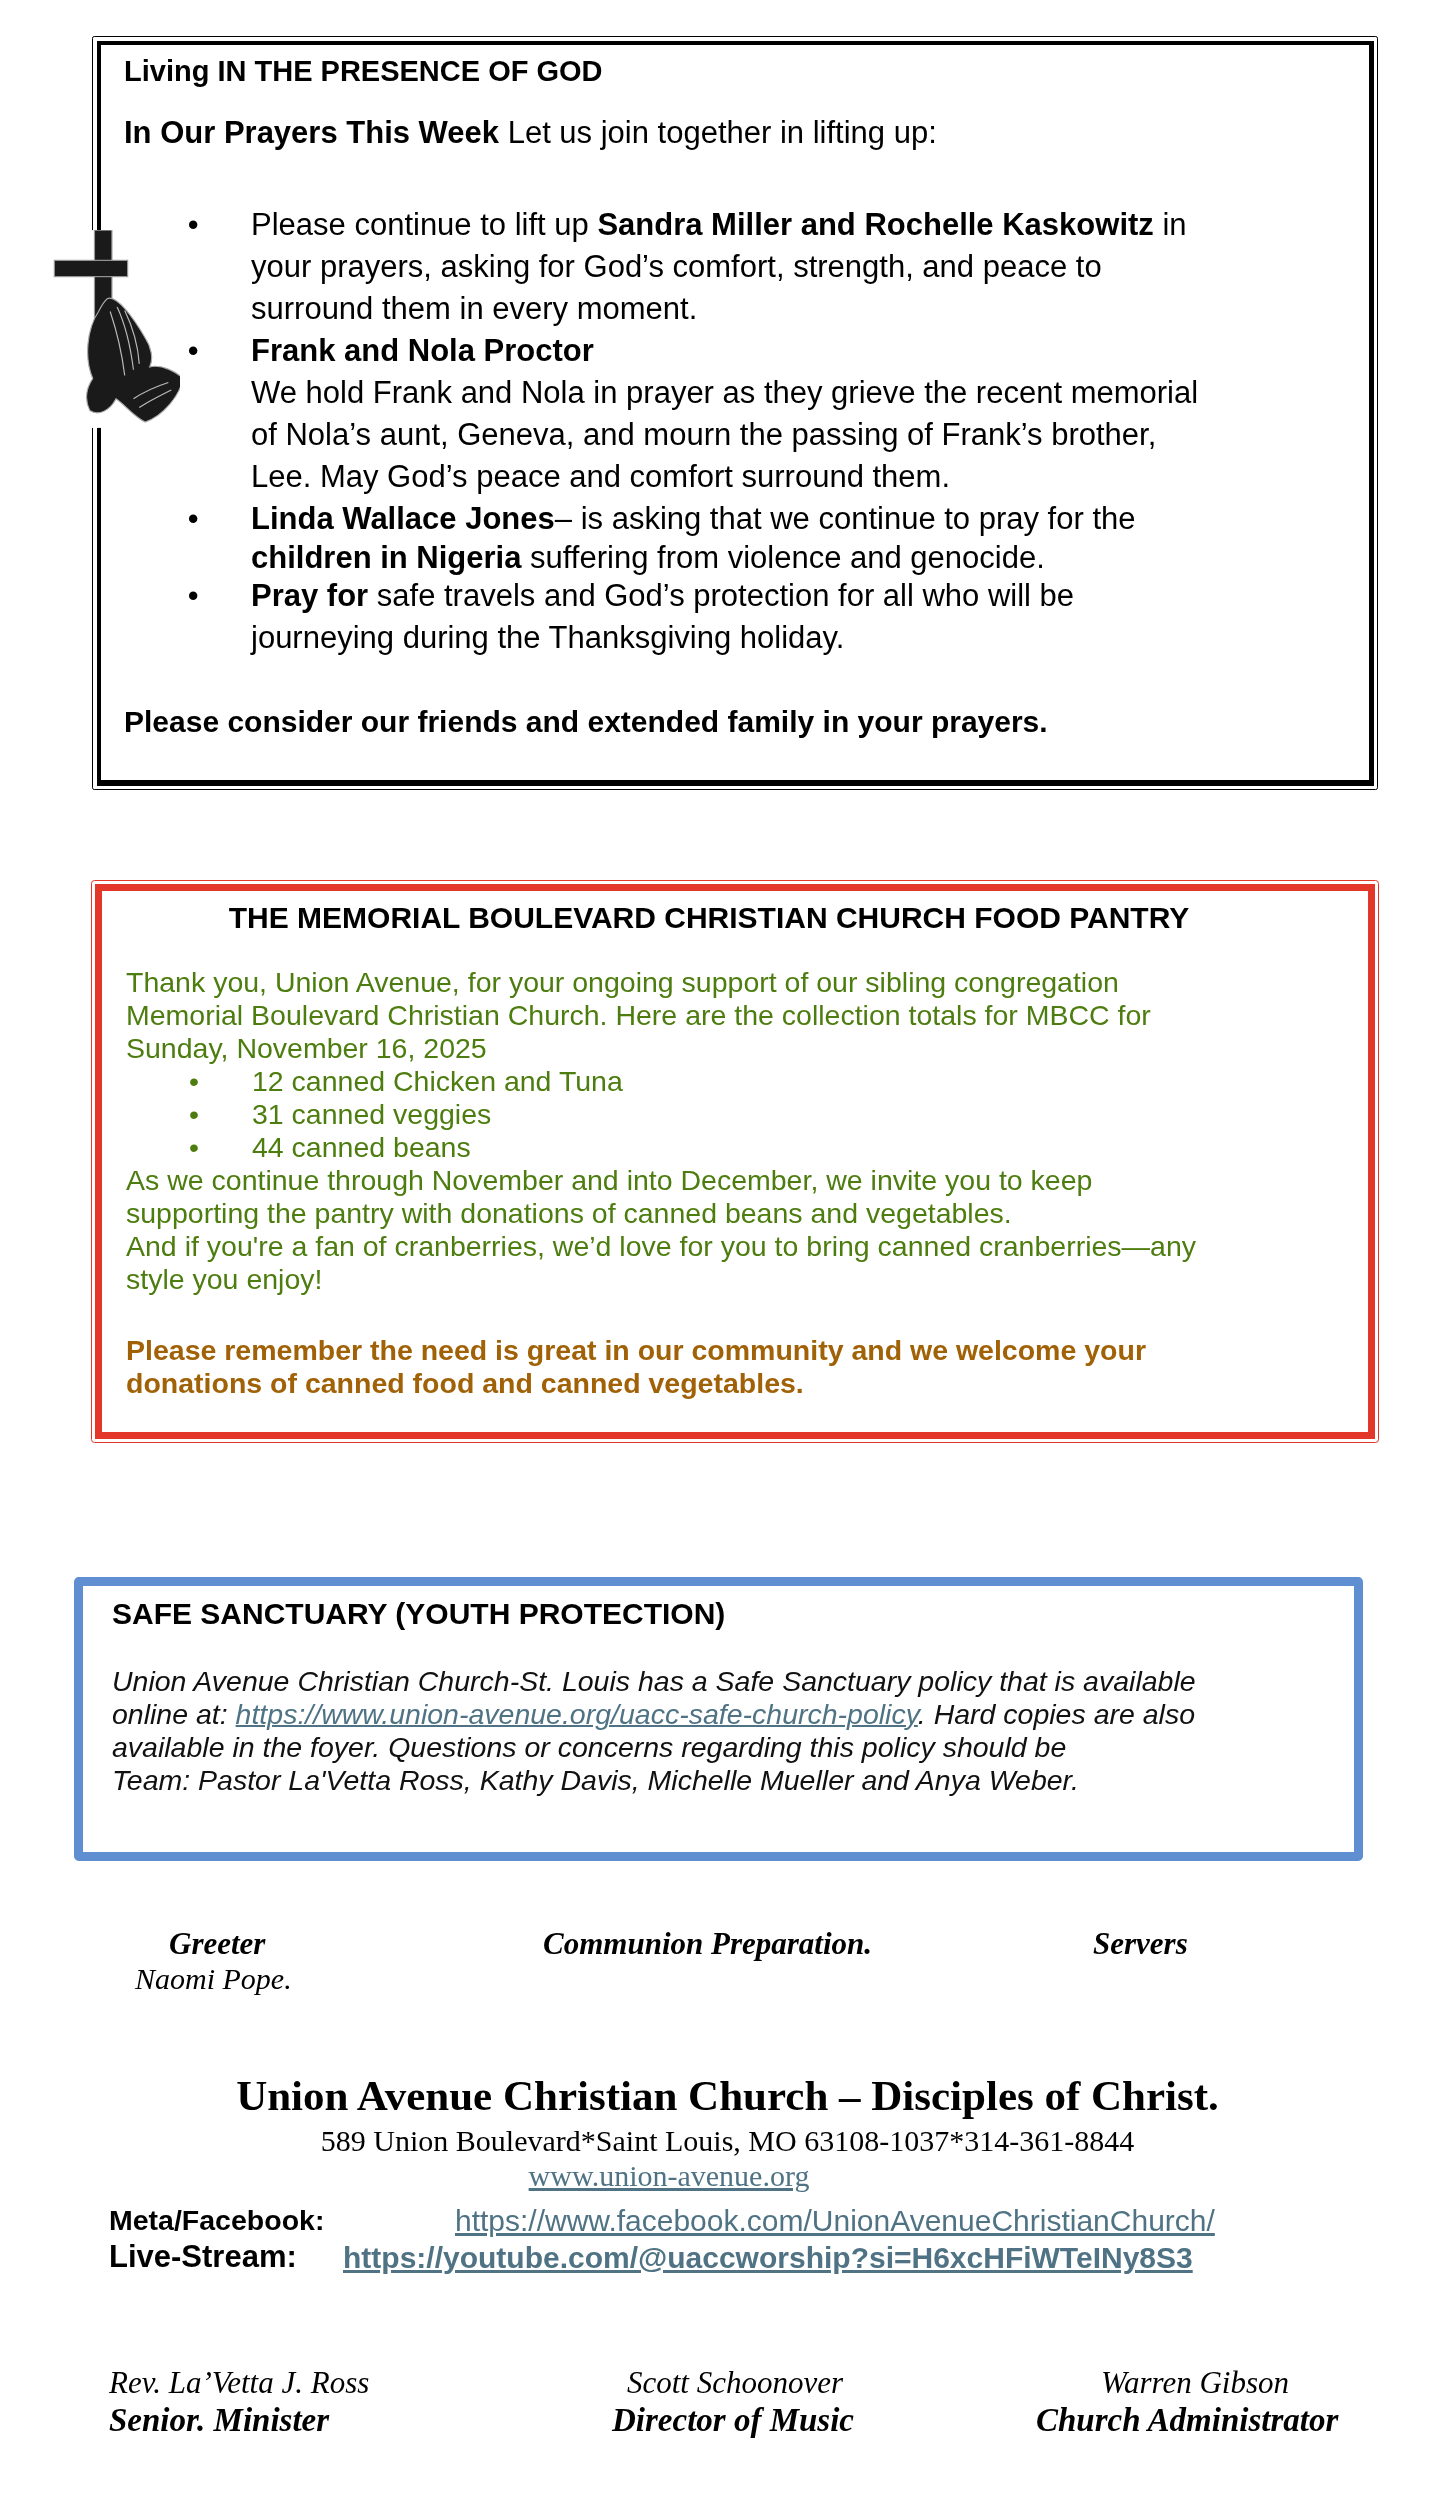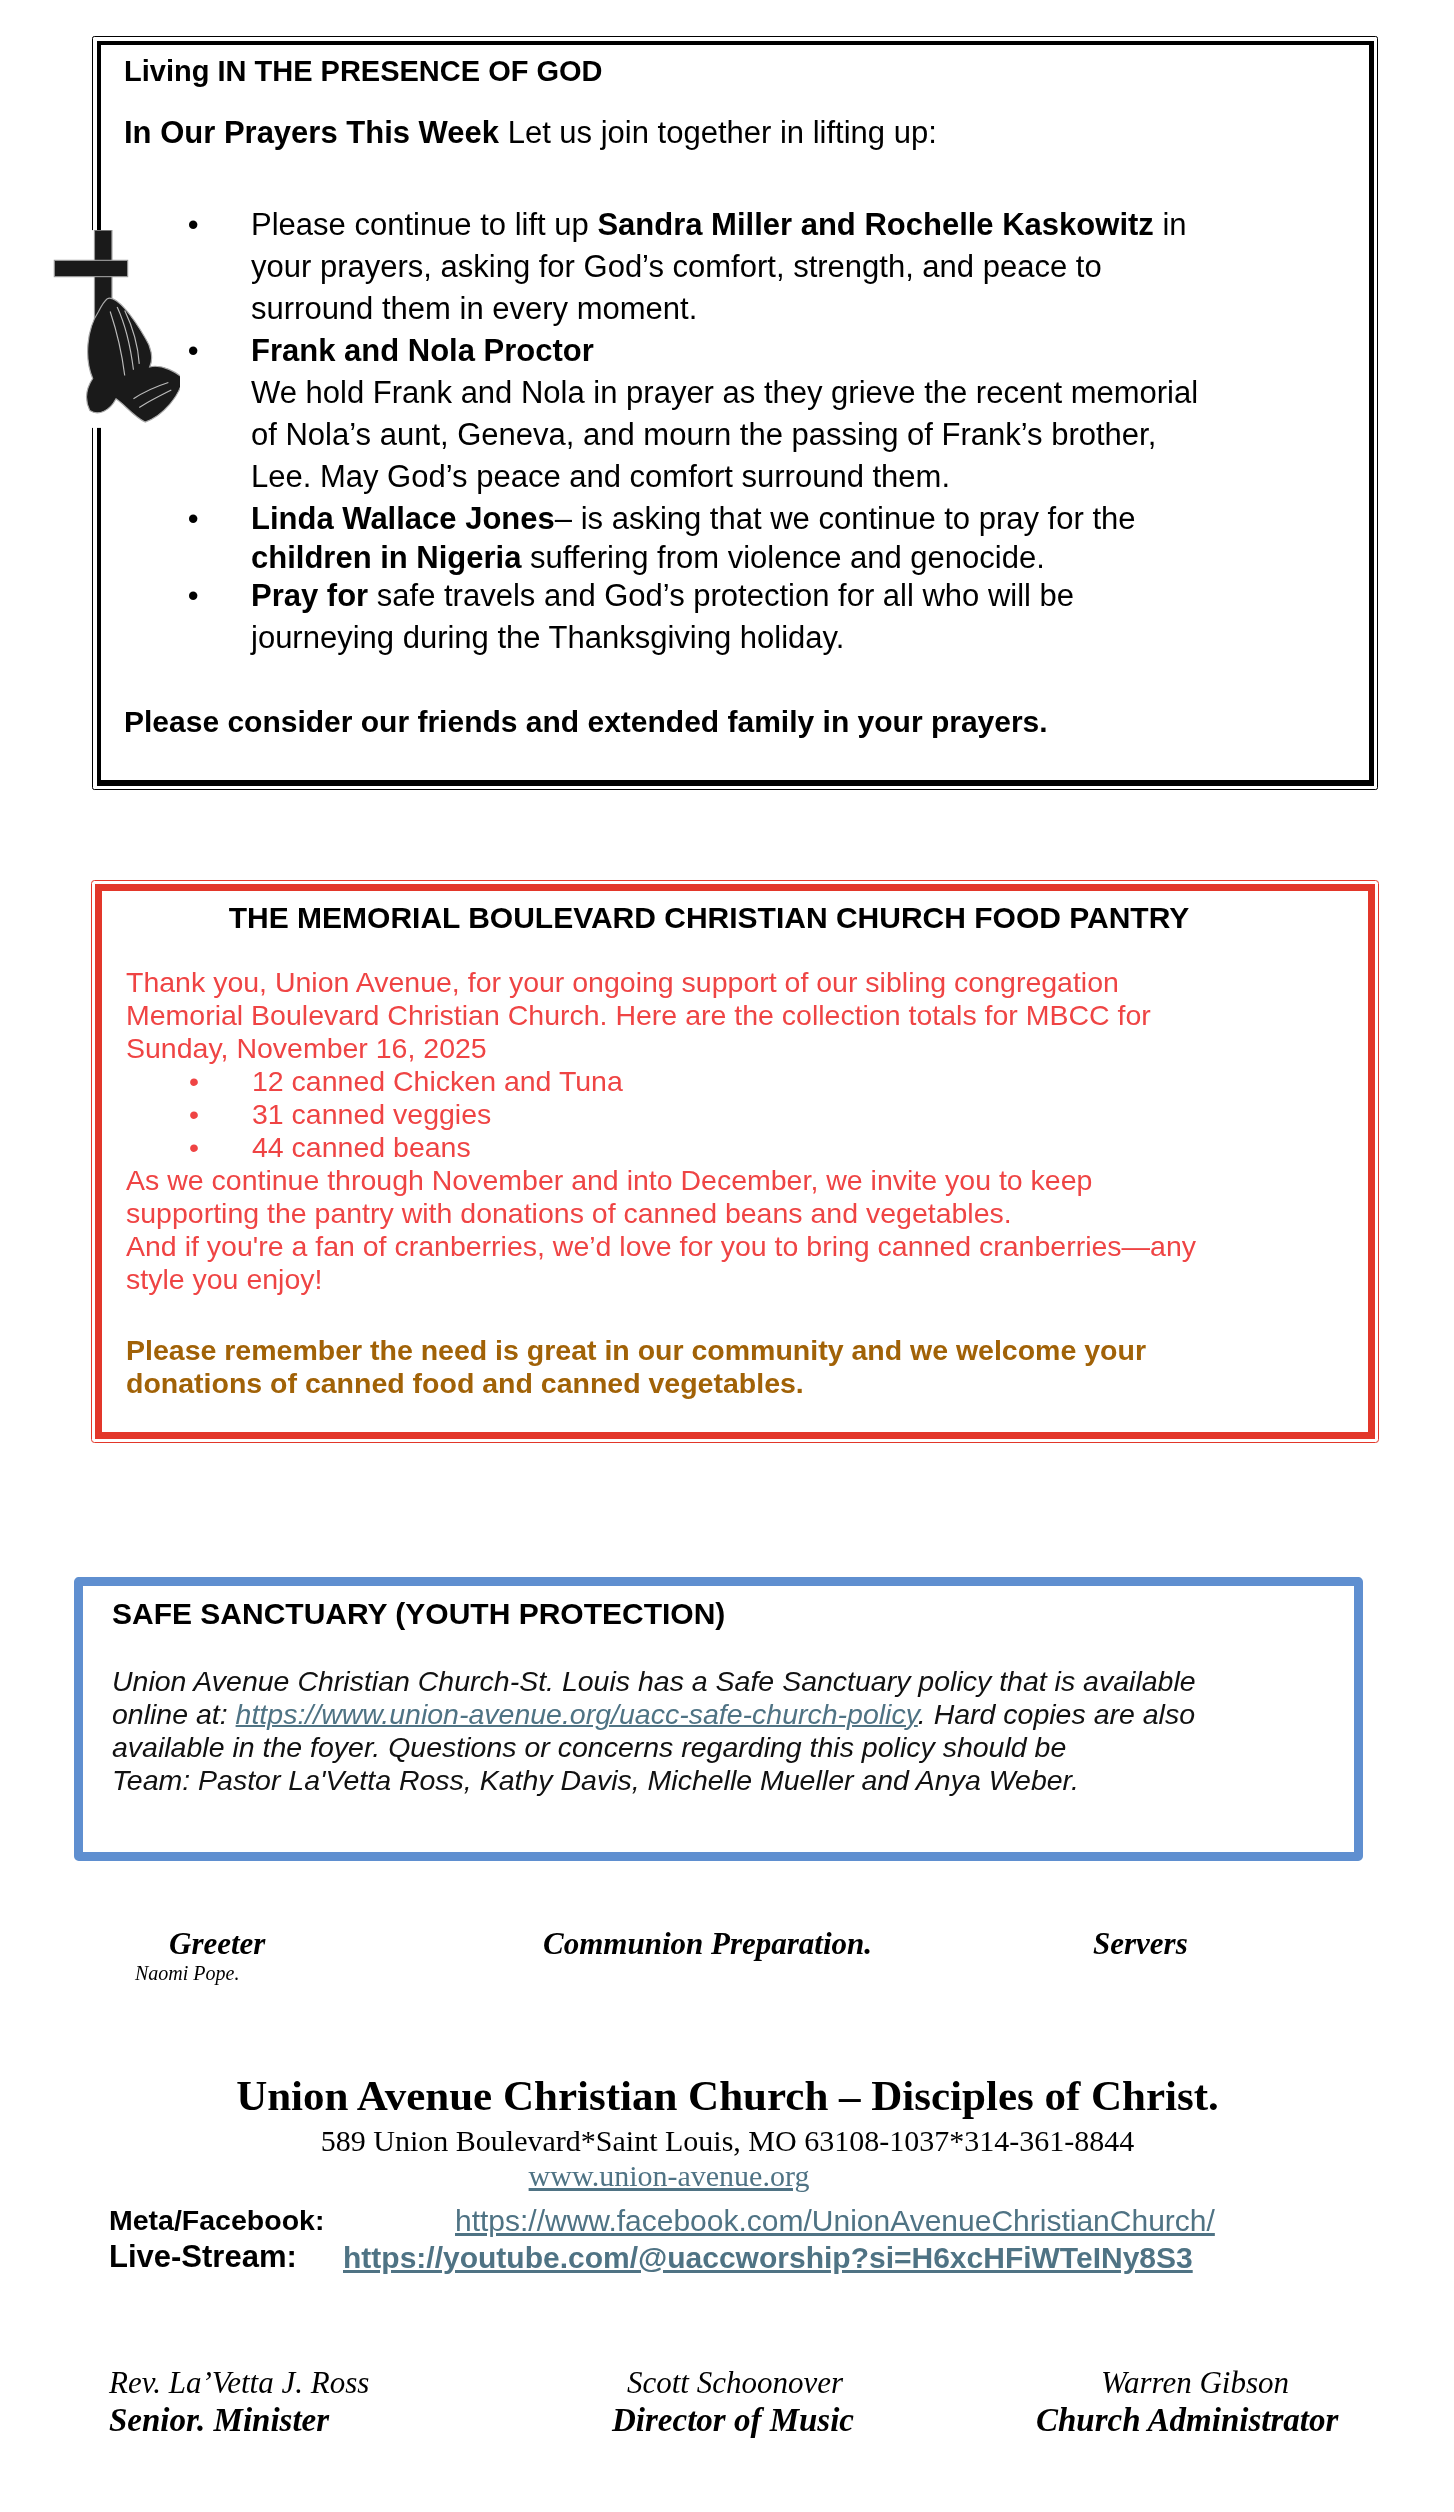--- a/index.html
+++ b/index.html
@@ -30,38 +30,38 @@
   
   .box-pantry {
     position: absolute; left: 91px; top: 880px; width: 1288px; height: 563px;
     border: 1.7px solid #e3372a; border-radius: 3.5px; box-sizing: border-box;
   }
   .box-pantry .inner {
     position: absolute; left: 2.9px; top: 2.9px; right: 2.9px; bottom: 2.9px;
     border: 7px solid #e3372a;
   }
   .fp-title { position: absolute; left: 0; width: 1418px; top: 901px; text-align: center; font-size: 30px; font-weight: bold; }
-  .fp-text { position: absolute; left: 126px; top: 966px; width: 1210px; font-size: 28.5px; line-height: 33px; color: #ef4444; }
+  .fp-text { position: absolute; left: 126px; top: 966px; width: 1210px; font-size: 28.5px; line-height: 33px; color: #4d7c0f; }
   .fp-list { margin: 0; padding: 0; list-style: none; }
   .fp-list li { position: relative; padding-left: 126px; }
   .fp-list li .bullet { position: absolute; left: 63px; }
   .fp-bold { position: absolute; left: 126px; top: 1334px; width: 1210px; font-size: 28.5px; line-height: 33px; font-weight: bold; color: #a16207; }
 
   
   .box-safe {
     position: absolute; left: 74px; top: 1577px; width: 1289px; height: 284px;
     border: 9.3px solid #5f8fd0; border-radius: 4.7px; box-sizing: border-box;
   }
   .ss-title { position: absolute; left: 112px; top: 1597px; font-size: 30px; font-weight: bold; }
   .ss-text { position: absolute; left: 112px; top: 1665px; width: 1233px; font-size: 28.5px; line-height: 33px; font-style: italic; color: #111; }
   .link { color: #4f7384; text-decoration: underline; text-decoration-thickness: 2.3px; }
 
   
   .role { position: absolute; font-size: 31px; font-style: italic; font-weight: bold; }
-  .role-name { position: absolute; font-size: 20px; font-style: italic; }
+  .role-name { position: absolute; font-size: 30px; font-style: italic; }
 
   
   .church-name { position: absolute; left: 0; width: 1455px; top: 2043px; text-align: center; font-size: 43px; font-weight: bold; }
   .church-addr { position: absolute; left: 0; width: 1455px; top: 2096px; text-align: center; font-size: 30px; }
   .church-web { position: absolute; left: 0; width: 1338px; top: 2131px; text-align: center; font-size: 30px; }
   .church-web a { color: #4f7384; text-decoration: underline; }
 
   .social-label { position: absolute; font-weight: bold; }
   .social-link { position: absolute; color: #4f7384; text-decoration: underline; }
 

